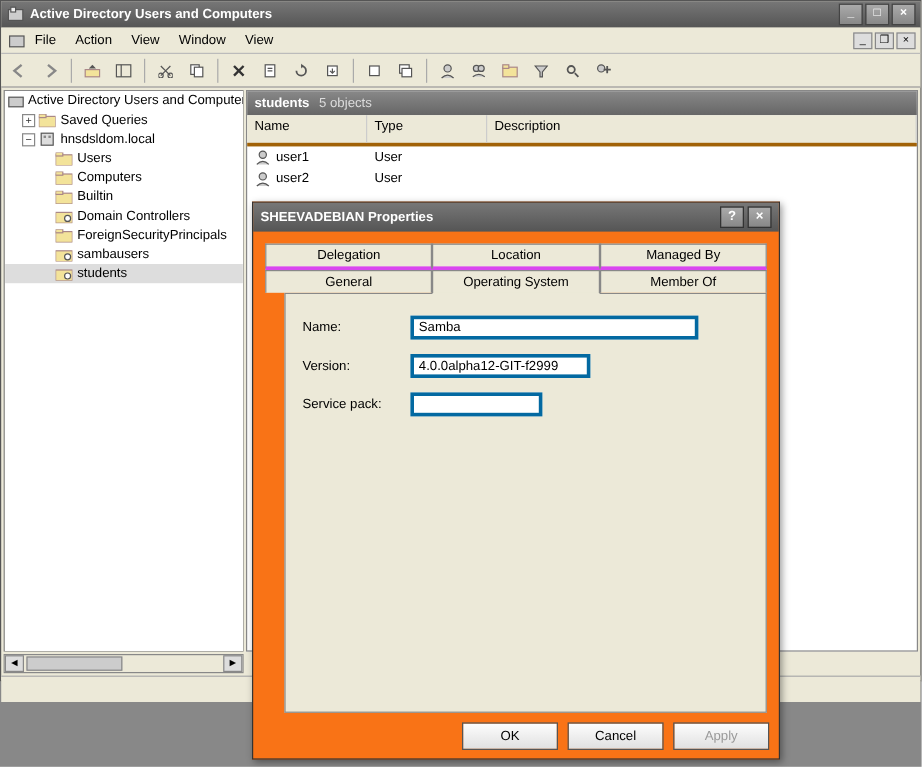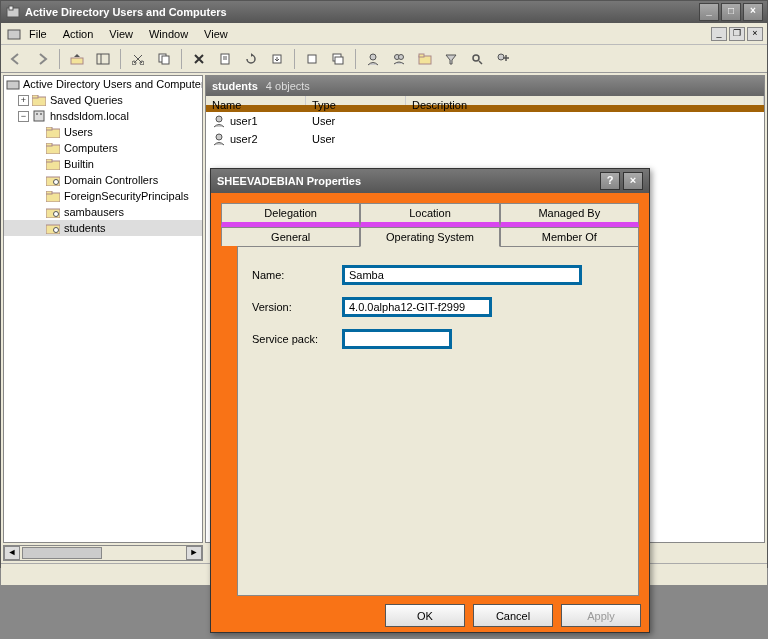--- a/index.html
+++ b/index.html
@@ -28,21 +28,21 @@
 .exp { width: 11px; height: 11px; border: 1px solid #888; text-align: center; line-height: 8px; font-size: 9px; margin-right: 2px; color: #333; }
 .noexp { width: 11px; margin-right: 2px; }
 .ticon { width: 16px; height: 14px; margin-right: 3px; display: inline-flex; align-items: center; justify-content: center; }
 .ind1 { padding-left: 14px; } .ind2 { padding-left: 28px; }
 .sel { background: #ddd; }
 
 .list { flex: 1; background: #fff; border: 1px solid #888; margin: 2px 2px 2px 0; display: flex; flex-direction: column; }
 .pathbar { height: 20px; background: linear-gradient(#888,#666); color: #fff; display: flex; align-items: center; padding: 0 6px; gap: 8px; }
 .pathbar .p1 { font-weight: bold; }
 .pathbar .p2 { color: #ddd; }
-.lhdr { height: 16px; background: #ece9d8; border-bottom: 7px solid #a16207; display: flex; }
+.lhdr { height: 26px; background: #ece9d8; border-bottom: 3px solid #a16207; display: flex; }
 .lhcol { border-right: 1px solid #ccc; padding: 3px 6px; cursor: pointer; }
 .listbody { flex: 1; overflow: auto; }
 .lrow { display: flex; padding: 1px 0; cursor: pointer; }
 .lcell { padding: 1px 6px; display: flex; align-items: center; gap: 4px; }
 
 .hscroll { height: 16px; background: #ece9d8; border: 1px solid #888; margin: 0 2px 2px 2px; display: flex; align-items: center; }
 .hscroll .sbtn { width: 16px; height: 14px; background: #ddd; border: 1px solid #888; text-align: center; font-size: 9px; line-height: 11px; cursor: pointer; }
 .hscroll .strack { flex: 1; height: 14px; position: relative; }
 .hscroll .sthumb { position: absolute; left: 2px; width: 80px; height: 12px; top: 1px; background: #ccc; border: 1px solid #888; }
 
@@ -51,21 +51,21 @@
 
 .dlg { position: absolute; left: 210px; top: 168px; width: 440px; height: 465px; background: #f97316; border: 1px solid #333; box-shadow: 2px 2px 6px rgba(0,0,0,.4); }
 .dlgtitle { height: 24px; background: linear-gradient(#777,#555); color: #fff; display: flex; align-items: center; padding: 0 6px; font-weight: bold; }
 .dlgtitle .spacer { flex: 1; }
 .dlgbtn { width: 20px; height: 18px; background: linear-gradient(#aaa,#888); border: 1px solid #333; margin-left: 3px; text-align: center; color: #fff; line-height: 14px; font-size: 11px; cursor: pointer; }
 
 .tabs { margin: 10px 10px 0 10px; }
 .tabrow { display: flex; }
 .tab { background: #ece9d8; border: 1px solid #888; border-bottom: none; padding: 3px 0; text-align: center; cursor: pointer; flex: 1; position: relative; }
 .tab.active { background: #ece9d8; z-index: 2; border-bottom: 1px solid #ece9d8; margin-bottom: -1px; }
-.tabrow.row1 .tab { border-bottom: 5px solid #d946ef; }
+.tabrow.row1 .tab { border-bottom: 3px solid #d946ef; }
 .tabpanel { border: 1px solid #888; background: #ece9d8; padding: 18px 14px; height: 350px; margin-left: 16px; }
 .fld { display: flex; align-items: center; margin-bottom: 12px; }
 .fld label { width: 90px; }
 .fld input { border: 3px solid #0369a1; background: #fff; height: 20px; padding: 2px 4px; font-family: inherit; font-size: 11px; }
 .dlg .btns { display: flex; justify-content: flex-end; gap: 8px; padding: 8px; }
 .pbtn { width: 80px; height: 23px; border: 1px solid #555; background: linear-gradient(#fdfdfd,#e0e0e0); cursor: pointer; font-family: inherit; font-size: 11px; }
 .pbtn.disabled { color: #999; cursor: default; }
 
 svg { display: block; }
 </style>
@@ -318,21 +318,21 @@
               <circle cx="10" cy="7" r="2.5" fill="#fff" stroke="#555"></circle>
             </svg>
           </span>
         <span>students</span>
       </div>
     </div>
 
     <div class="list">
       <div class="pathbar">
         <span class="p1">students</span>
-        <span class="p2">4 objects</span>
+        <span class="p2">5 objects</span>
       </div>
       <div class="lhdr">
         <div class="lhcol" style="width:100px">Name</div>
         <div class="lhcol" style="width:100px">Type</div>
         <div class="lhcol" style="flex:1">Description</div>
       </div>
       <div class="listbody">
         <div class="lrow">
           <div class="lcell" style="width:100px">
             <span>

